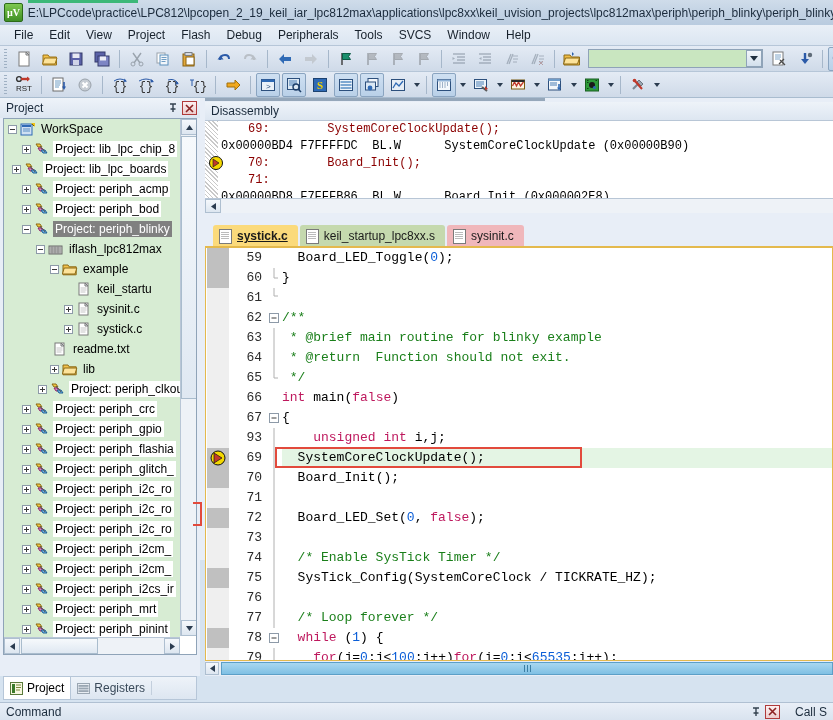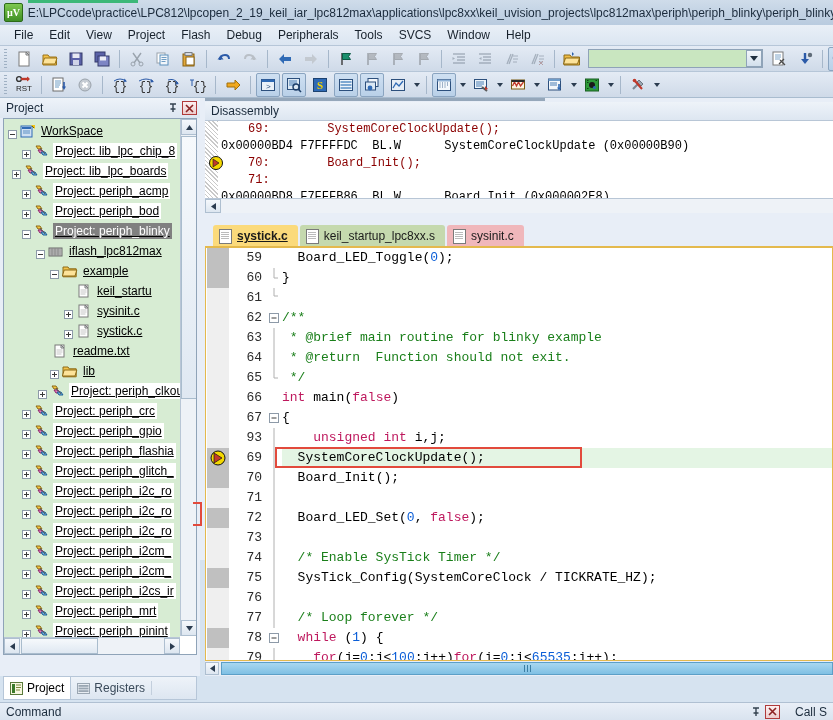--- a/index.html
+++ b/index.html
@@ -114,23 +114,22 @@
   }
   #tree-outer {
     position: absolute; left: 3px; top: 20px; width: 194px; height: 537px;
     border: 1px solid #8fa3b8; background: #ffffff; box-sizing: border-box; overflow: hidden;
   }
   #tree {
     position: absolute; left: 0; top: 0; width: 176px; height: 519px;
     background: #d7ecd3; overflow: hidden; font-size: 12px;
   }
   .tnode {
-    height: 20px; display: flex; align-items: flex-end; white-space: nowrap;
+    height: 20px; display: flex; align-items: center; white-space: nowrap;
     position: relative;
-    text-decoration: underline;
   }
   .tnode .lbl {
     background: #ffffff; padding: 1px 2px; color: #000; font-size: 12px;
     white-space: nowrap; overflow: hidden;
   }
   .tnode.sel .lbl { background: #808080; color: #ffffff; }
   .tnode.plainbg .lbl { background: transparent; }
   .expander {
     width: 9px; height: 9px; border: 1px solid #8d9aa8; background: #fff;
     flex: none; margin-right: 3px; position: relative; box-sizing: border-box;

